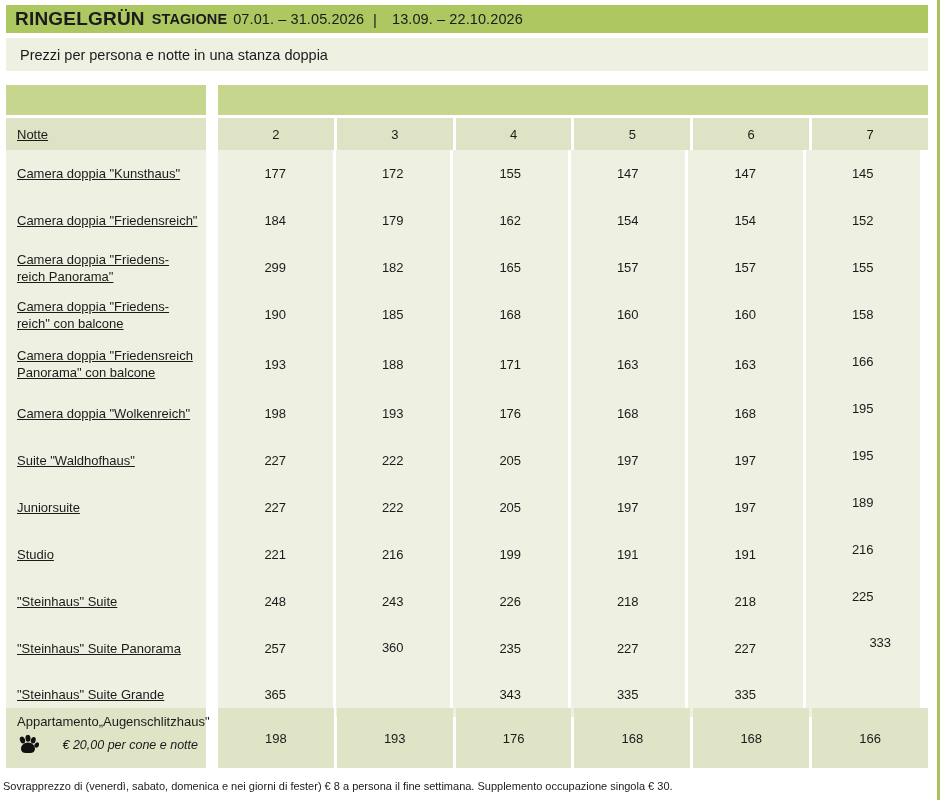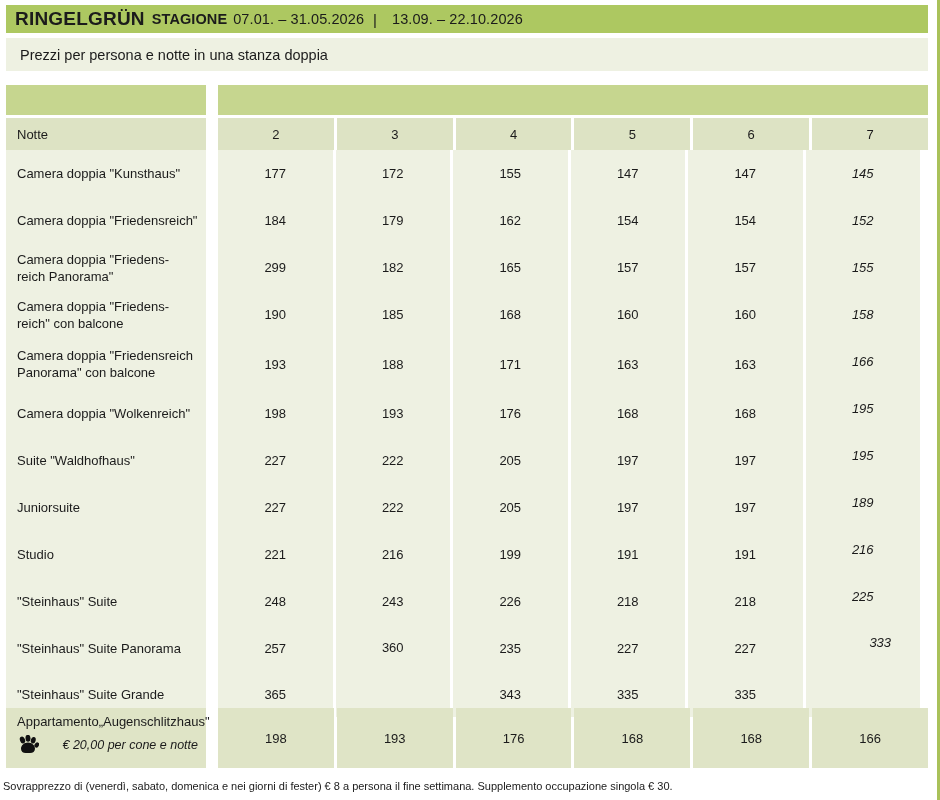--- a/index.html
+++ b/index.html
@@ -102,20 +102,21 @@
     position: absolute;
     left: 6px;
     top: 118px;
     width: 922px;
     display: flex;
     align-items: flex-start;
   }
   .label-col {
     width: 200px;
     flex: 0 0 200px;
+    text-decoration: underline;
   }
   .grid-col {
     margin-left: 12px;
     flex: 1 1 auto;
   }
 
   
   .lbl-head {
     height: 32px;
     background: #dde3c4;
@@ -158,21 +159,21 @@
     color: #1b1b1b;
   }
   .grid-body {
     display: flex;
   }
   .grid-body .bcol {
     flex: 1 1 0;
     background: #eef1e2;
     margin-right: 3px;
   }
-  .grid-body .bcol:last-child { margin-right: 8px; font-style: italic; }
+  .grid-body .bcol:last-child { margin-right: 8px; }
   .bcell {
     display: flex;
     align-items: center;
     justify-content: center;
     font-size: 13px;
     color: #1b1b1b;
   }
 
   
   .hl-left {

